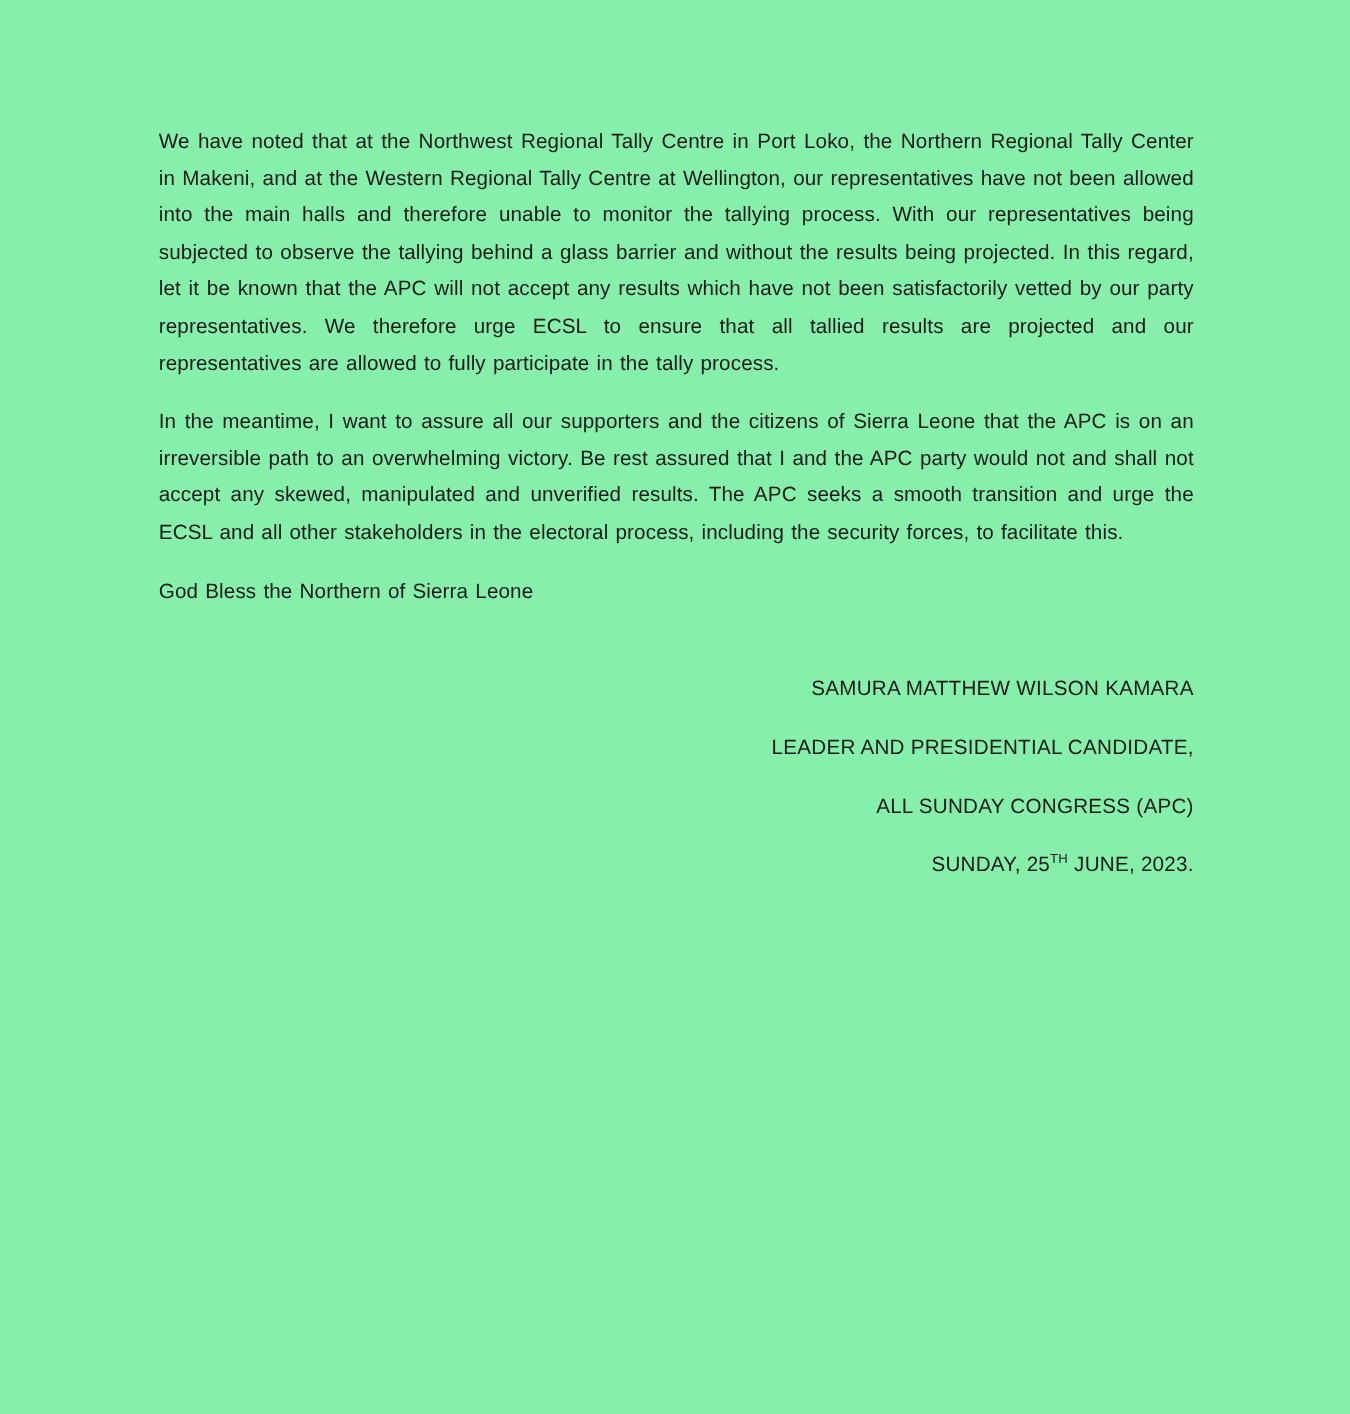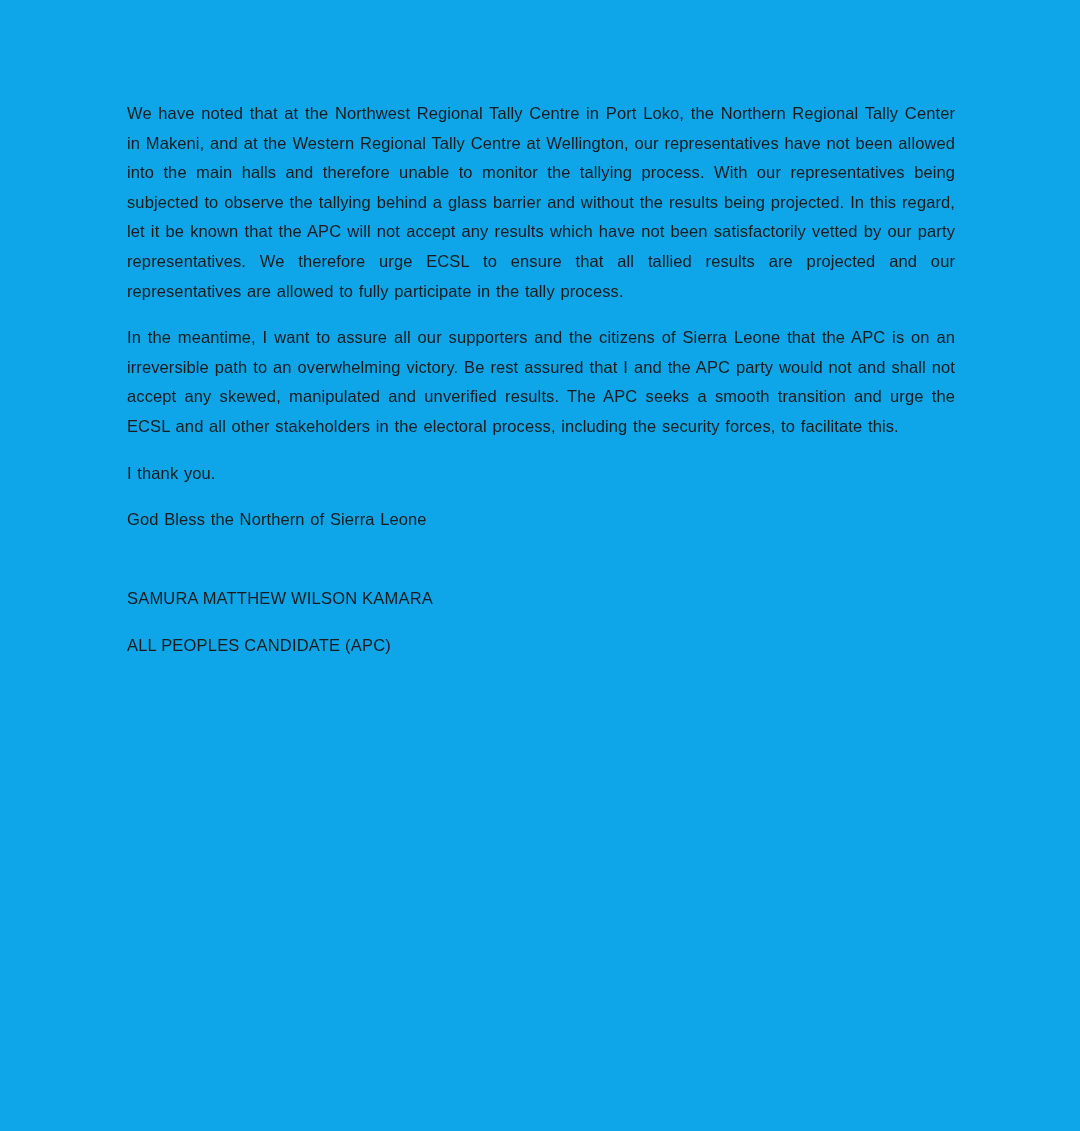--- a/index.html
+++ b/index.html
@@ -12,67 +12,68 @@
     height: 1131px;
     font-family: "Liberation Sans", "DejaVu Sans", sans-serif;
     color: #1b1b1b;
     overflow: hidden;
   }
   .page {
     box-sizing: border-box;
     width: 1080px;
     height: 1131px;
     padding: 99px 125px 40px 127px;
-    background: #0ea5e9;
+    background: #86efac;
   }
   .doc-body p {
     margin: 0 0 17px 0;
     font-size: 16.5px;
     line-height: 29.6px;
     text-align: justify;
     letter-spacing: 0.1px;
     word-spacing: 1px;
   }
   .doc-body p.no-justify {
     text-align: left;
   }
   .signature-block {
     margin-top: 49px;
   }
   .signature-block p {
     margin: 0 0 17.5px 0;
     font-size: 16.5px;
     line-height: 29.6px;
-    text-align: left;
+    text-align: right;
     letter-spacing: 0.2px;
   }
   sup.ordinal {
     font-size: 10.5px;
     vertical-align: super;
     line-height: 0;
     letter-spacing: 0.2px;
   }
 </style>
 </head>
 <body>
 
 <div class="page">
 
   <div class="doc-body">
     <p>We have noted that at the Northwest Regional Tally Centre in Port Loko, the Northern Regional Tally Center in Makeni, and at the Western Regional Tally Centre at Wellington, our representatives have not been allowed into the main halls and therefore unable to monitor the tallying process. With our representatives being subjected to observe the tallying behind a glass barrier and without the results being projected. In this regard, let it be known that the APC will not accept any results which have not been satisfactorily vetted by our party representatives. We therefore urge ECSL to ensure that all tallied results are projected and our representatives are allowed to fully participate in the tally process.</p>
 
 
     <p>In the meantime, I want to assure all our supporters and the citizens of Sierra Leone that the APC is on an irreversible path to an overwhelming victory. Be rest assured that I and the APC party would not and shall not accept any skewed, manipulated and unverified results. The APC seeks a smooth transition and urge the ECSL and all other stakeholders in the electoral process, including the security forces, to facilitate this.</p>
 
-    <p class="no-justify">I thank you.</p>
 
     <p class="no-justify">God Bless the Northern of Sierra Leone</p>
   </div>
 
   <div class="signature-block">
     <p>SAMURA MATTHEW WILSON KAMARA</p>
 
+    <p>LEADER AND PRESIDENTIAL CANDIDATE,</p>
 
-    <p>ALL PEOPLES CANDIDATE (APC)</p>
+    <p>ALL SUNDAY CONGRESS (APC)</p>
 
+    <p><span>SUNDAY, 25</span><sup class="ordinal">TH</sup><span> JUNE, 2023.</span></p>
   </div>
 
 </div>
 
 </body></html>

